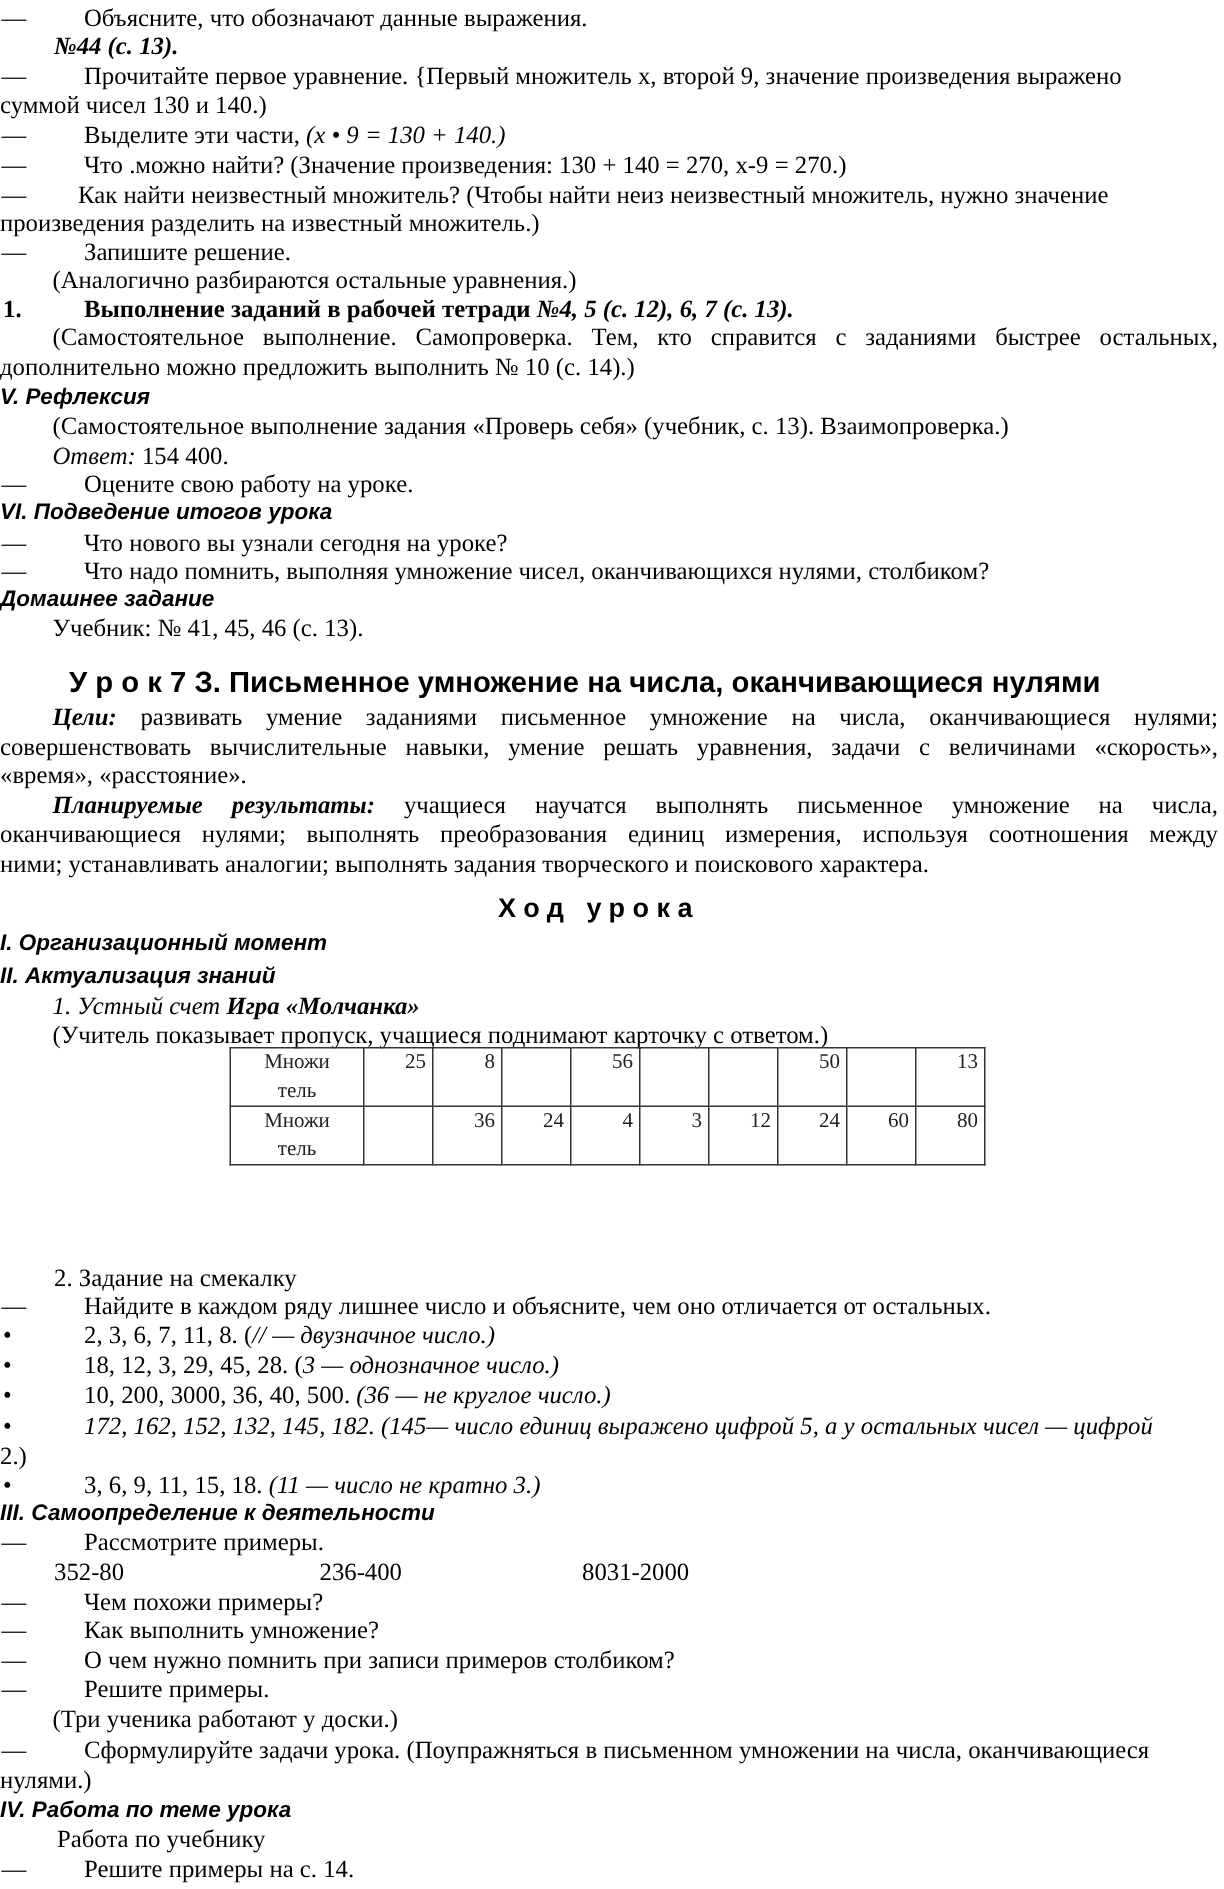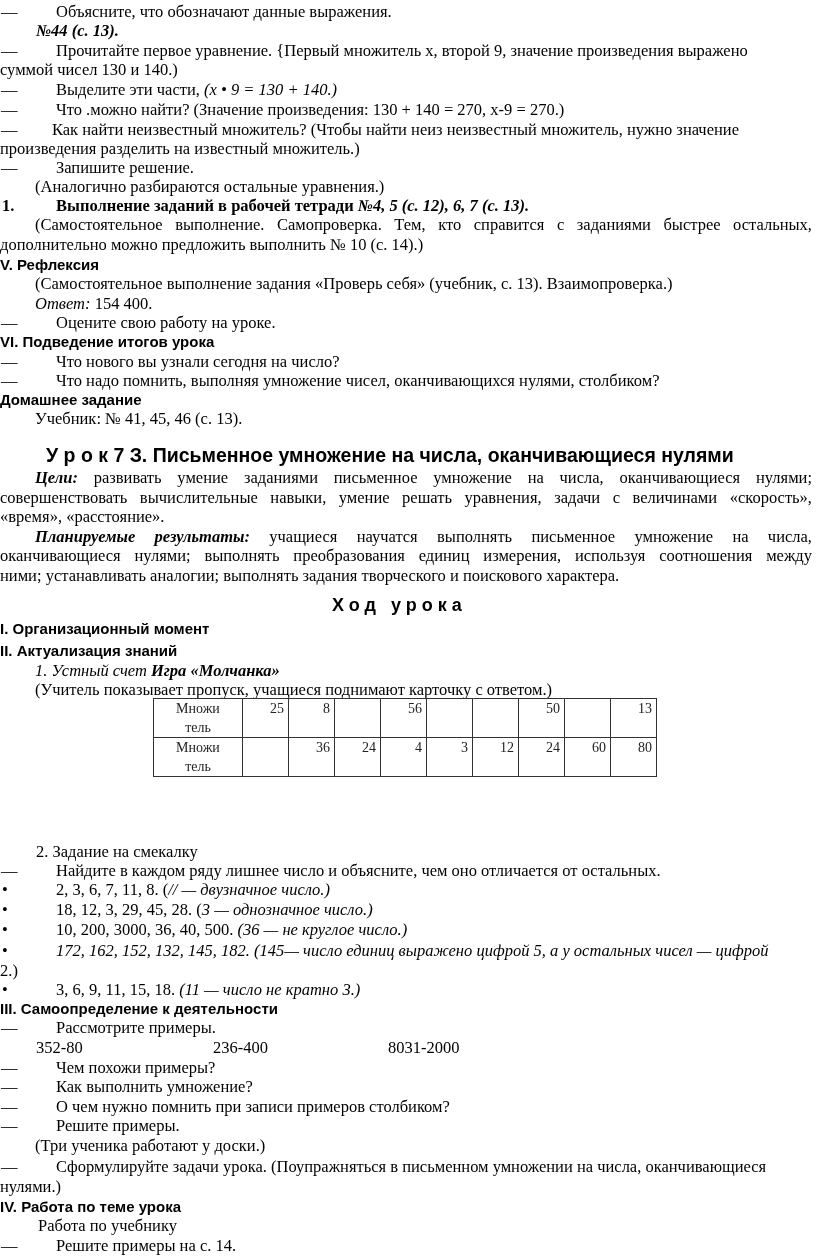--- a/index.html
+++ b/index.html
@@ -8,21 +8,21 @@
     font-family: "Liberation Serif", serif; font-size: 16.5px; color: #000;
   }
   .line { position: absolute; left: 0; right: 0; white-space: nowrap; line-height: 19px; }
   .dash { position: absolute; left: 1px; }
   .t56 { position: absolute; left: 56px; text-align: center; }
   .t36 { position: absolute; left: 36px; }
   .t35 { position: absolute; left: 35px; }
   .bul { position: absolute; left: 2px; }
   i, .it { }
   b { font-weight: bold; }
-  .sans { font-family: "Liberation Sans", sans-serif; font-weight: bold; font-size: 15px; }
+  .sans { font-family: "Liberation Sans", sans-serif; font-weight: bold; font-size: 15px; font-style: italic; }
   .just { position: absolute; left: 0; width: 812px; text-align: justify; text-align-last: justify; white-space: nowrap; }
   .lesson-title { font-family: "Liberation Sans", sans-serif; font-weight: bold; font-size: 19.5px; position: absolute; left: 46px; }
   .hod { font-family: "Liberation Sans", sans-serif; font-weight: bold; font-size: 18px; letter-spacing: 5px; position: absolute; left: 332px; }
   table.mt { position: absolute; left: 153px; top: 698px; border-collapse: collapse; font-family: "Liberation Serif", serif; font-size: 14px; color: #222; }
   table.mt td { border: 1px solid #333; vertical-align: top; height: 38px; padding: 0 4px; line-height: 19px; text-align: right; }
   table.mt td.h { text-align: center; width: 80px; margin-top: 28px; }
   table.mt td.c { width: 37px; }
 </style>
 </head>
 <body>
@@ -76,21 +76,21 @@
   <span class="t35"><i>Ответ:</i><span> 154 400.</span></span>
 </div>
 <div class="line" style="top:313px">
   <span class="dash">—</span>
   <span class="t56">Оцените свою работу на уроке.</span>
 </div>
 
 <div class="line sans" style="top:332px">VI.   Подведение итогов урока</div>
 <div class="line" style="top:352px">
   <span class="dash">—</span>
-  <span class="t56">Что нового вы узнали сегодня на число?</span>
+  <span class="t56">Что нового вы узнали сегодня на уроке?</span>
 </div>
 <div class="line" style="top:371px">
   <span class="dash">—</span>
   <span class="t56">Что надо помнить, выполняя умножение чисел, оканчивающихся нулями, столбиком?</span>
 </div>
 
 <div class="line sans" style="top:390px">Домашнее задание</div>
 <div class="line" style="top:409px">
   <span class="t35">Учебник: № 41, 45, 46 (с. 13).</span>
 </div>

